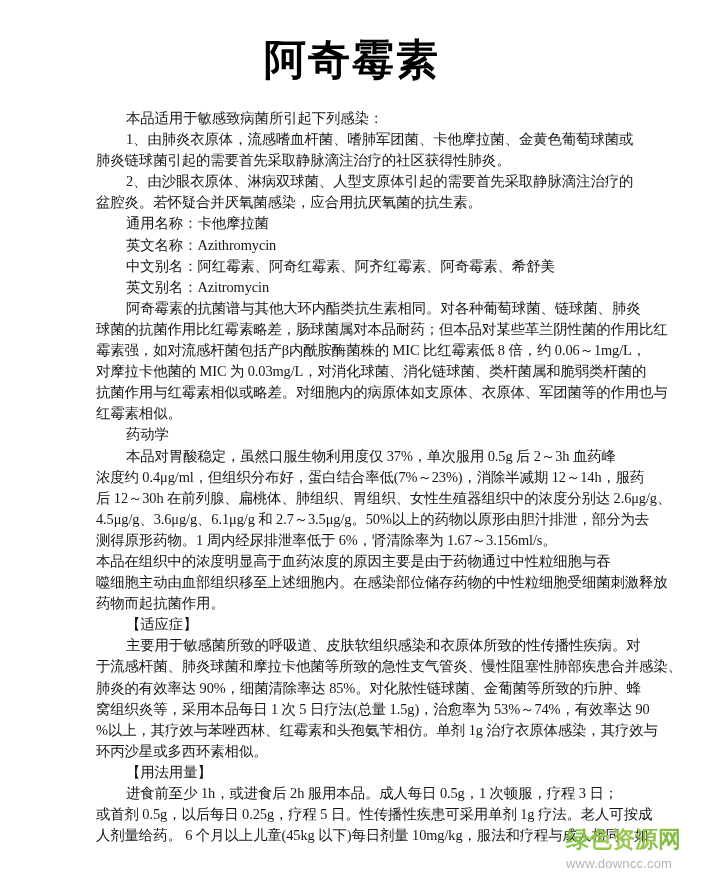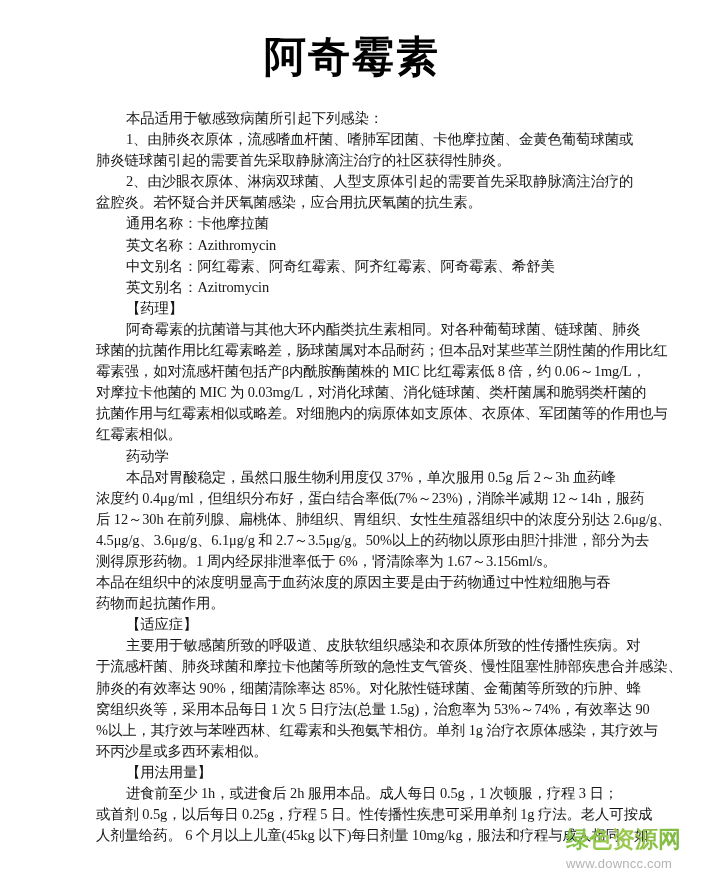--- a/index.html
+++ b/index.html
@@ -28,21 +28,21 @@
   .doc-title {
     text-align: center;
     font-size: 42px;
     font-weight: 700;
     letter-spacing: 2px;
     margin: 0;
     padding-top: 36px;
     padding-bottom: 6px;
     line-height: 1.15;
     color: #000000;
-    font-family: Liberation Mono, monospace;
+    font-family: Liberation Serif, serif;
   }
 
   
   .body-block {
     position: absolute;
     left: 96px;
     top: 108px;
     width: 552px;
   }
 
@@ -103,34 +103,34 @@
   <div class="body-block">
       <div class="line indent">本品适用于敏感致病菌所引起下列感染：</div>
       <div class="line indent">1、由肺炎衣原体，流感嗜血杆菌、嗜肺军团菌、卡他摩拉菌、金黄色葡萄球菌或</div>
       <div class="line">肺炎链球菌引起的需要首先采取静脉滴注治疗的社区获得性肺炎。</div>
       <div class="line indent">2、由沙眼衣原体、淋病双球菌、人型支原体引起的需要首先采取静脉滴注治疗的</div>
       <div class="line">盆腔炎。若怀疑合并厌氧菌感染，应合用抗厌氧菌的抗生素。</div>
       <div class="line indent">通用名称：卡他摩拉菌</div>
       <div class="line indent">英文名称：Azithromycin</div>
       <div class="line indent">中文别名：阿红霉素、阿奇红霉素、阿齐红霉素、阿奇霉素、希舒美</div>
       <div class="line indent">英文别名：Azitromycin</div>
-      <div class="line indent">【药理】</div>
       <div class="line indent">阿奇霉素的抗菌谱与其他大环内酯类抗生素相同。对各种葡萄球菌、链球菌、肺炎</div>
       <div class="line">球菌的抗菌作用比红霉素略差，肠球菌属对本品耐药；但本品对某些革兰阴性菌的作用比红</div>
       <div class="line">霉素强，如对流感杆菌包括产β内酰胺酶菌株的 MIC 比红霉素低 8 倍，约 0.06～1mg/L，</div>
       <div class="line">对摩拉卡他菌的 MIC 为 0.03mg/L，对消化球菌、消化链球菌、类杆菌属和脆弱类杆菌的</div>
       <div class="line">抗菌作用与红霉素相似或略差。对细胞内的病原体如支原体、衣原体、军团菌等的作用也与</div>
       <div class="line">红霉素相似。</div>
       <div class="line indent">药动学</div>
       <div class="line indent">本品对胃酸稳定，虽然口服生物利用度仅 37%，单次服用 0.5g 后 2～3h 血药峰</div>
       <div class="line">浓度约 0.4μg/ml，但组织分布好，蛋白结合率低(7%～23%)，消除半减期 12～14h，服药</div>
       <div class="line">后 12～30h 在前列腺、扁桃体、肺组织、胃组织、女性生殖器组织中的浓度分别达 2.6μg/g、</div>
       <div class="line">4.5μg/g、3.6μg/g、6.1μg/g 和 2.7～3.5μg/g。50%以上的药物以原形由胆汁排泄，部分为去</div>
       <div class="line">测得原形药物。1 周内经尿排泄率低于 6%，肾清除率为 1.67～3.156ml/s。</div>
       <div class="line">本品在组织中的浓度明显高于血药浓度的原因主要是由于药物通过中性粒细胞与吞</div>
+      <div class="line">噬细胞主动由血部组织移至上述细胞内。在感染部位储存药物的中性粒细胞受细菌刺激释放</div>
       <div class="line">药物而起抗菌作用。</div>
       <div class="line indent">【适应症】</div>
       <div class="line indent">主要用于敏感菌所致的呼吸道、皮肤软组织感染和衣原体所致的性传播性疾病。对</div>
       <div class="line">于流感杆菌、肺炎球菌和摩拉卡他菌等所致的急性支气管炎、慢性阻塞性肺部疾患合并感染、</div>
       <div class="line">肺炎的有效率达 90%，细菌清除率达 85%。对化脓性链球菌、金葡菌等所致的疖肿、蜂</div>
       <div class="line">窝组织炎等，采用本品每日 1 次 5 日疗法(总量 1.5g)，治愈率为 53%～74%，有效率达 90</div>
       <div class="line">%以上，其疗效与苯唑西林、红霉素和头孢氨苄相仿。单剂 1g 治疗衣原体感染，其疗效与</div>
       <div class="line">环丙沙星或多西环素相似。</div>
       <div class="line indent">【用法用量】</div>
       <div class="line indent">进食前至少 1h，或进食后 2h 服用本品。成人每日 0.5g，1 次顿服，疗程 3 日；</div>

